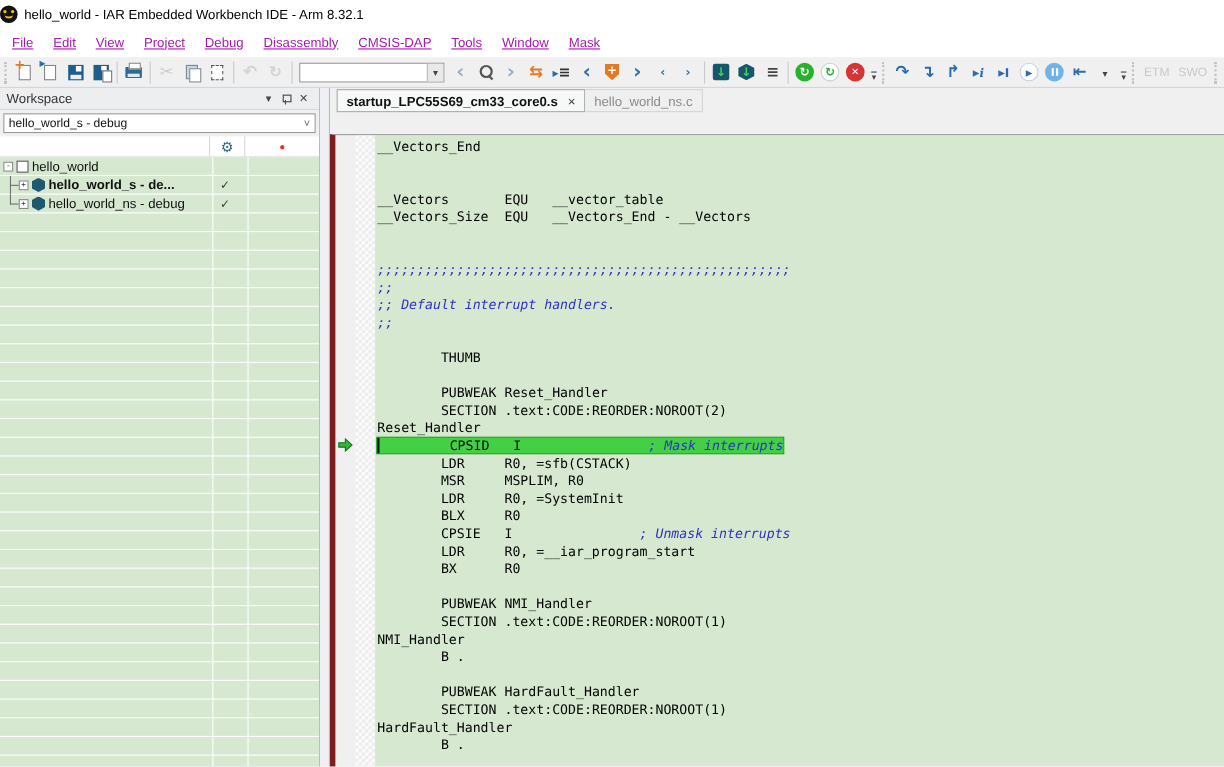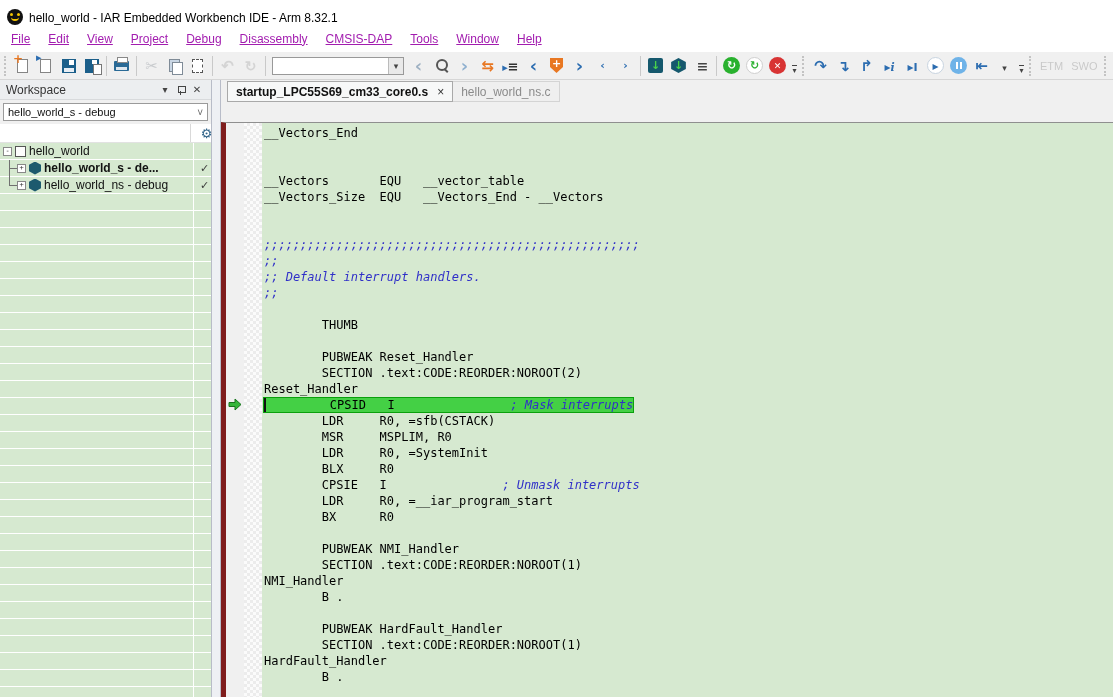--- a/index.html
+++ b/index.html
@@ -1,21 +1,21 @@
 <!DOCTYPE html>
 <html><head>
 <meta charset="utf-8">
 <style>
   * { margin:0; padding:0; box-sizing:border-box; }
   html,body { width:1113px; height:697px; overflow:hidden; background:#fff;
               font-family:"Liberation Sans", sans-serif; }
   .app { position:absolute; inset:0; display:flex; flex-direction:column; }
 
   
-  .titlebar { height:25px; background:#ffffff; display:flex; align-items:flex-end; padding-left:7px; flex:0 0 auto; }
+  .titlebar { height:25px; background:#ffffff; display:flex; align-items:center; flex:0 0 auto; }
   .app-icon { width:16px; height:16px; border-radius:50%; background:#111; position:relative; margin-right:6px; }
   .app-icon::before { content:""; position:absolute; top:4px; left:3px; width:3px; height:3px; border-radius:50%;
                       background:#f5c400; box-shadow:7px 0 0 #f5c400; }
   .app-icon::after { content:""; position:absolute; top:6px; left:4px; width:8px; height:4px;
                      border-bottom:2px solid #f5c400; border-radius:0 0 6px 6px; }
   .title-text { font-size:12px; color:#000; }
 
   
   .menubar { height:27px; background:#fff; display:flex; align-items:center; padding-left:2px; flex:0 0 auto; }
   .menu-item { font-size:12px; color:#a21caf; padding:5px 9px; cursor:default;text-decoration:underline; }
@@ -105,21 +105,21 @@
   .ic-pause { width:17px; height:17px; border-radius:50%; background:#6fb3e8;
               display:flex; align-items:center; justify-content:center; }
   .ic-pause::before, .ic-pause::after { content:""; width:2px; height:7px; background:#fff; margin:0 1px; }
   .ic-stop-debug::before { content:"⇤"; color:#2b6cb0; font:bold 15px "DejaVu Sans",sans-serif; }
   .tb-text { font-size:11px; color:#9a9a9a; padding:0 4px; }
 
   
   .main { flex:1; display:flex; overflow:hidden; }
 
   
-  .wspanel { width:212px; flex:0 0 auto; display:flex; flex-direction:column; background:#f0f0f0;
+  .wspanel { width:291px; flex:0 0 auto; display:flex; flex-direction:column; background:#f0f0f0;
              border-right:1px solid #b8bcc8; }
   .ws-header { height:20px; background:#eceef0; border-bottom:1px solid #d8dadc; display:flex; align-items:center;
                padding:0 6px; }
   .ws-title { font-size:12px; color:#333; flex:1; }
   .ws-hbtn { width:16px; display:flex; align-items:center; justify-content:center; color:#444; font-size:10px; }
   .pin { width:9px; height:10px; position:relative; }
   .pin::before { content:""; position:absolute; top:1px; left:1px; width:6px; height:5px; border:1px solid #444; }
   .pin::after { content:""; position:absolute; top:6px; left:3px; width:1px; height:4px; background:#444; }
   .ws-combo-row { padding:3px 3px 3px 3px; background:#f0f0f0; }
   .ws-combo { height:18px; background:#fff; border:1px solid #9a9a9a; display:flex; align-items:center;
@@ -187,21 +187,21 @@
   <div class="menubar">
       <span class="menu-item">File</span>
       <span class="menu-item">Edit</span>
       <span class="menu-item">View</span>
       <span class="menu-item">Project</span>
       <span class="menu-item">Debug</span>
       <span class="menu-item">Disassembly</span>
       <span class="menu-item">CMSIS-DAP</span>
       <span class="menu-item">Tools</span>
       <span class="menu-item">Window</span>
-      <span class="menu-item">Help</span>
+      <span class="menu-item">Mask</span>
     </div>
 
   <div class="toolbar">
       <span class="tb-handle"></span>
       <span class="tbtn">
         <span class="ic-new-file pgbase"></span>
       </span>
       <span class="tbtn">
         <span class="ic-open-file pgbase"></span>
       </span>

